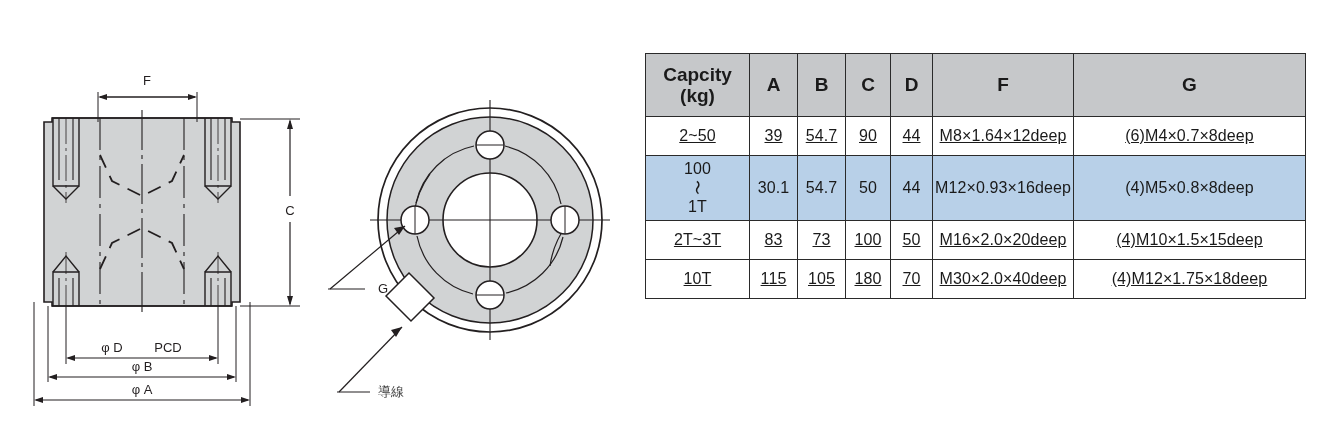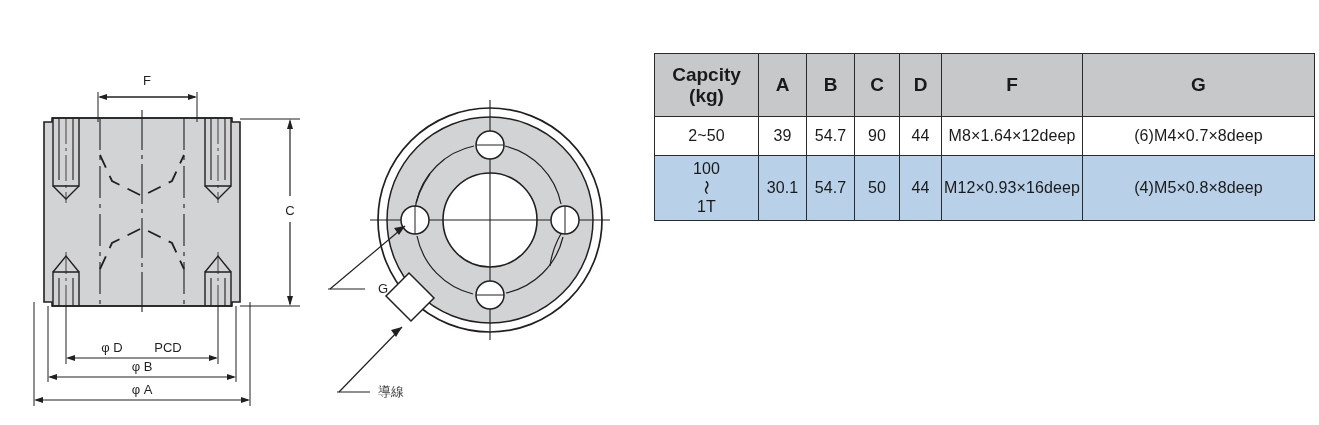--- a/index.html
+++ b/index.html
@@ -42,21 +42,20 @@
     position: absolute;
     left: 645px;
     top: 53px;
     width: 660px;
   }
   table.spec {
     border-collapse: collapse;
     width: 660px;
     table-layout: fixed;
     background: #22c55e;
-    margin-left: 9px;
   }
   table.spec th,
   table.spec td {
     border: 1.5px solid #2a2a2a;
     text-align: center;
     vertical-align: middle;
     color: #1a1a1a;
     font-family: "Liberation Sans", sans-serif;
   }
   table.spec thead th {
@@ -72,20 +71,21 @@
     font-weight: normal;
     height: 32px;
     padding: 3px 2px;
     letter-spacing: 0.1px;
   }
   tr.row-highlight td {
     background: #b8d0e8;
   }
   tr.row-plain td {
     background: #ffffff;
+    text-decoration: underline;
   }
   td.cap-multiline {
     line-height: 1.28;
     padding: 4px 2px;
   }
   .cap-line { display: block; }
   .cap-tilde {
     display: block;
     font-size: 15px;
     transform: rotate(90deg);
@@ -309,15 +309,33 @@
             <span class="cap-tilde">〜</span>
             <span class="cap-line">1T</span>
           </td>
           <td>30.1</td>
           <td>54.7</td>
           <td>50</td>
           <td>44</td>
           <td>M12×0.93×16deep</td>
           <td>(4)M5×0.8×8deep</td>
         </tr>
+        <tr class="row-plain">
+          <td>2T~3T</td>
+          <td>83</td>
+          <td>73</td>
+          <td>100</td>
+          <td>50</td>
+          <td>M16×2.0×20deep</td>
+          <td>(4)M10×1.5×15deep</td>
+        </tr>
+        <tr class="row-plain">
+          <td>10T</td>
+          <td>115</td>
+          <td>105</td>
+          <td>180</td>
+          <td>70</td>
+          <td>M30×2.0×40deep</td>
+          <td>(4)M12×1.75×18deep</td>
+        </tr>
       </tbody>
   </table>
 </div>
 
 </body></html>

